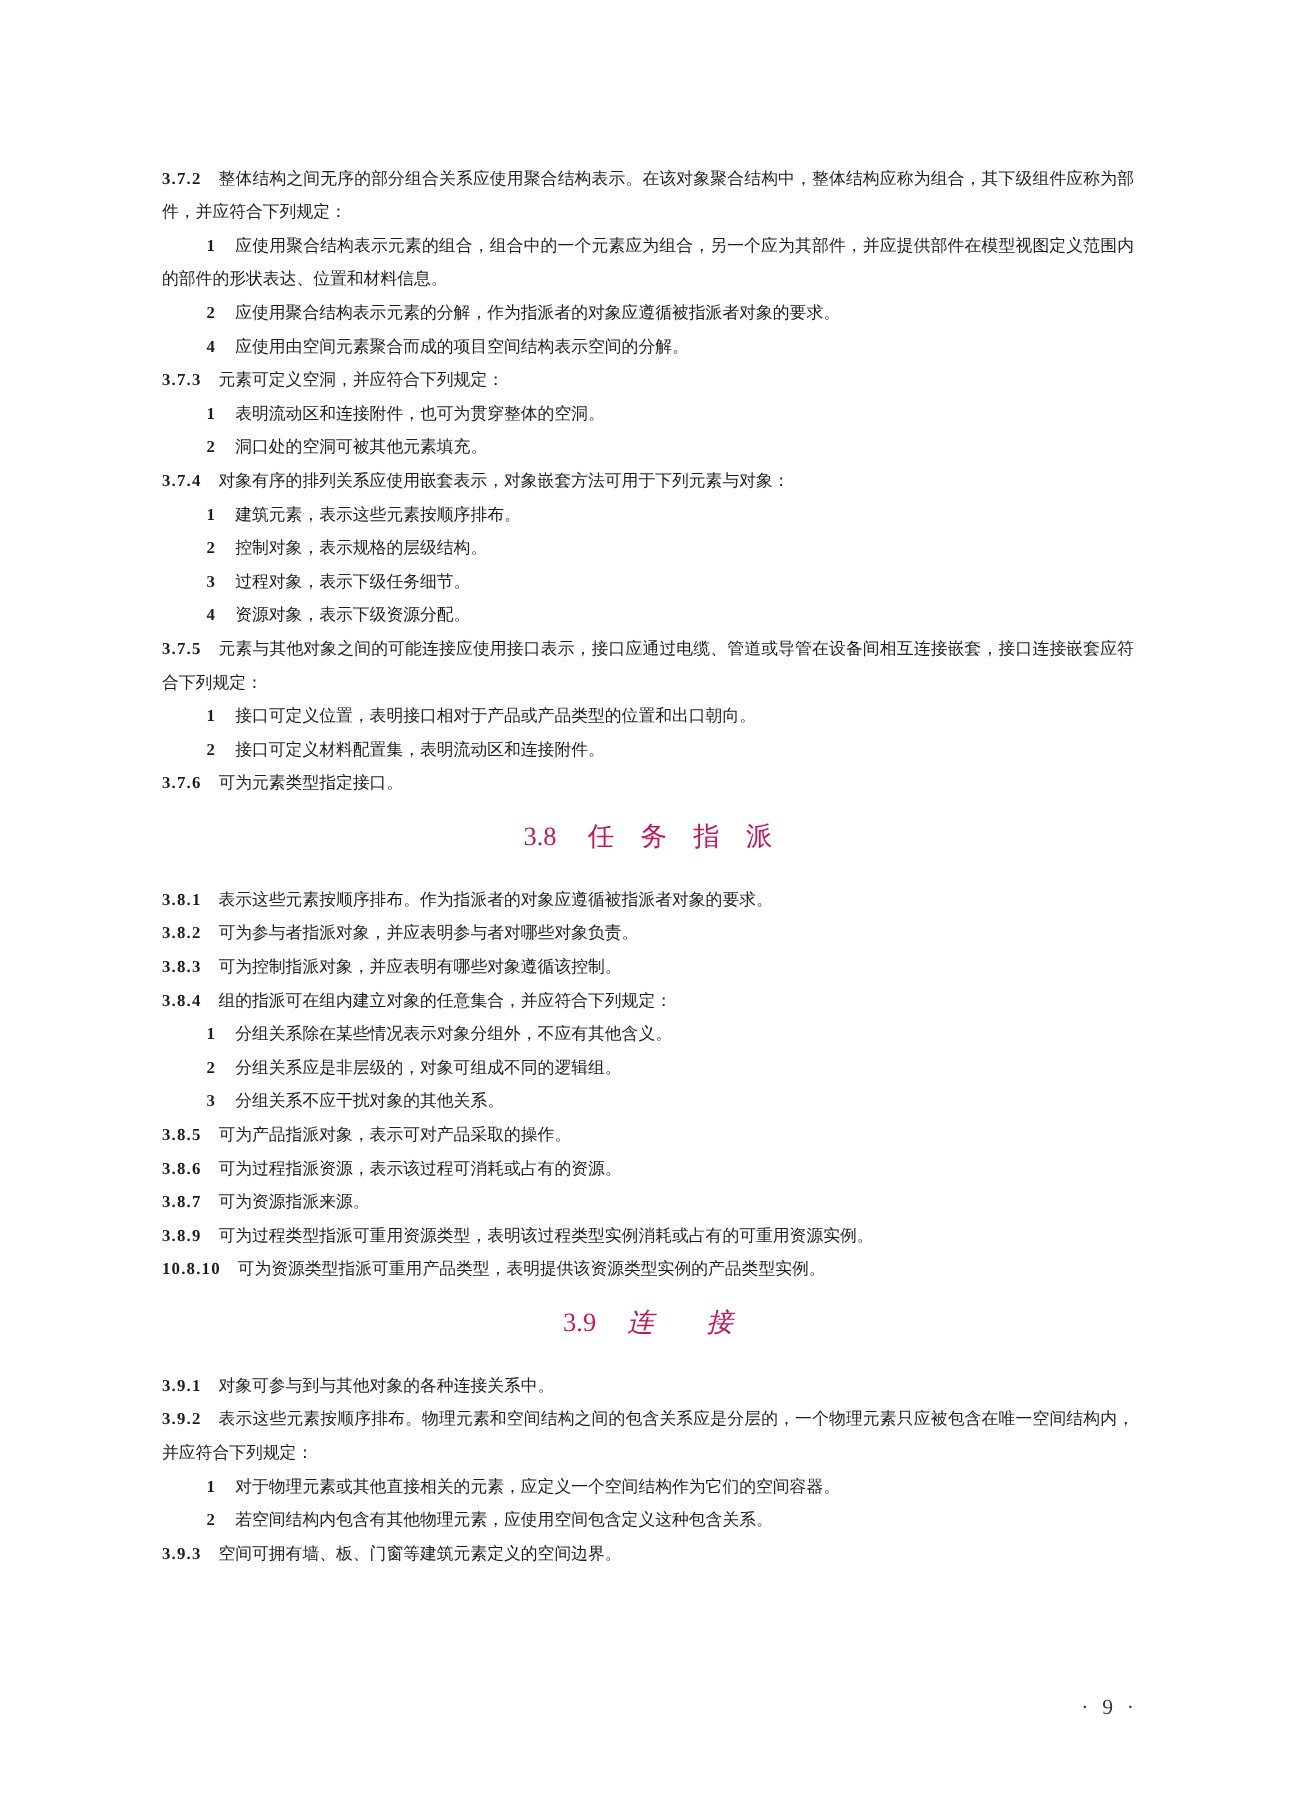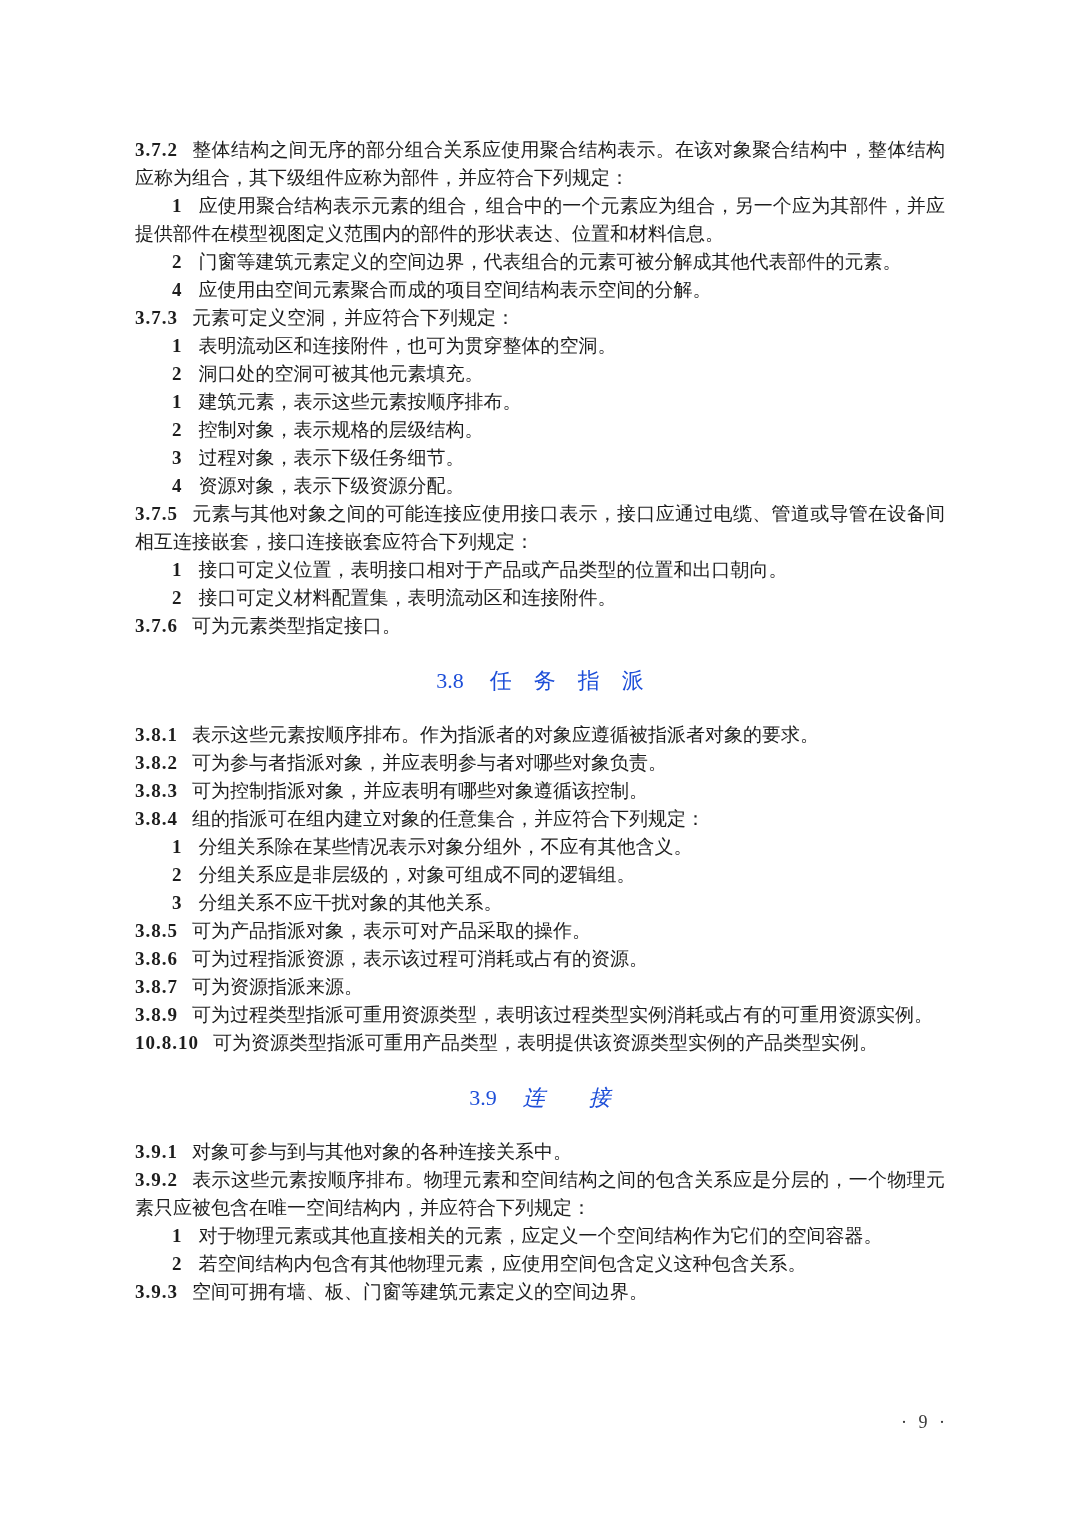--- a/index.html
+++ b/index.html
@@ -14,40 +14,40 @@
     overflow: hidden;
     color: #1d1d1d;
   }
   .content {
     position: absolute;
     left: 135px;
     right: 135px;
     top: 136px;
   }
   p.clause, p.item {
-    font-size: 19px;
+    font-size: 14px;
     line-height: 28px;
     text-align: justify;
     color: #1d1d1d;
   }
   p.item { text-indent: 37px; }
   .num {
     font-weight: bold;
     margin-right: 14px;
     letter-spacing: 1px;
     white-space: nowrap;
   }
   .item .num { margin-right: 17px; letter-spacing: 0; }
   h2.sec {
     text-align: center;
     font-size: 22px;
     font-weight: normal;
     line-height: 30px;
-    margin: 26px 0 25px 0;
-    color: #1d4ed8;
+    margin: 14px 0 25px 0;
+    color: #be185d;
   }
   .h-num { margin-right: 26px; }
   .h-title { letter-spacing: 1em; margin-right: -1em; }
   .h-title.wide { letter-spacing: 2em; margin-right: -2em; font-style: italic; }
   .footer {
     position: absolute;
     right: 135px;
     top: 1408px;
     font-size: 18px;
     line-height: 28px;
@@ -56,27 +56,28 @@
   }
 </style>
 </head>
 <body>
 
 <div class="page">
   <div class="content">
 
     <p class="clause"><span class="num">3.7.2</span><span class="txt">整体结构之间无序的部分组合关系应使用聚合结构表示。在该对象聚合结构中，整体结构应称为组合，其下级组件应称为部件，并应符合下列规定：</span></p>
     <p class="item"><span class="num">1</span><span class="txt">应使用聚合结构表示元素的组合，组合中的一个元素应为组合，另一个应为其部件，并应提供部件在模型视图定义范围内的部件的形状表达、位置和材料信息。</span></p>
-    <p class="item"><span class="num">2</span><span class="txt">门窗等建筑元素定义的空间边界，代表组合的元素可被分解成其他代表部件的元素。</span></p>
+    <p class="item"><span class="num">2</span><span class="txt">应使用聚合结构表示元素的分解，作为指派者的对象应遵循被指派者对象的要求。</span></p>
     <p class="item"><span class="num">4</span><span class="txt">应使用由空间元素聚合而成的项目空间结构表示空间的分解。</span></p>
 
     <p class="clause"><span class="num">3.7.3</span><span class="txt">元素可定义空洞，并应符合下列规定：</span></p>
     <p class="item"><span class="num">1</span><span class="txt">表明流动区和连接附件，也可为贯穿整体的空洞。</span></p>
     <p class="item"><span class="num">2</span><span class="txt">洞口处的空洞可被其他元素填充。</span></p>
 
+    <p class="clause"><span class="num">3.7.4</span><span class="txt">对象有序的排列关系应使用嵌套表示，对象嵌套方法可用于下列元素与对象：</span></p>
     <p class="item"><span class="num">1</span><span class="txt">建筑元素，表示这些元素按顺序排布。</span></p>
     <p class="item"><span class="num">2</span><span class="txt">控制对象，表示规格的层级结构。</span></p>
     <p class="item"><span class="num">3</span><span class="txt">过程对象，表示下级任务细节。</span></p>
     <p class="item"><span class="num">4</span><span class="txt">资源对象，表示下级资源分配。</span></p>
 
     <p class="clause"><span class="num">3.7.5</span><span class="txt">元素与其他对象之间的可能连接应使用接口表示，接口应通过电缆、管道或导管在设备间相互连接嵌套，接口连接嵌套应符合下列规定：</span></p>
     <p class="item"><span class="num">1</span><span class="txt">接口可定义位置，表明接口相对于产品或产品类型的位置和出口朝向。</span></p>
     <p class="item"><span class="num">2</span><span class="txt">接口可定义材料配置集，表明流动区和连接附件。</span></p>
 
     <p class="clause"><span class="num">3.7.6</span><span class="txt">可为元素类型指定接口。</span></p>

